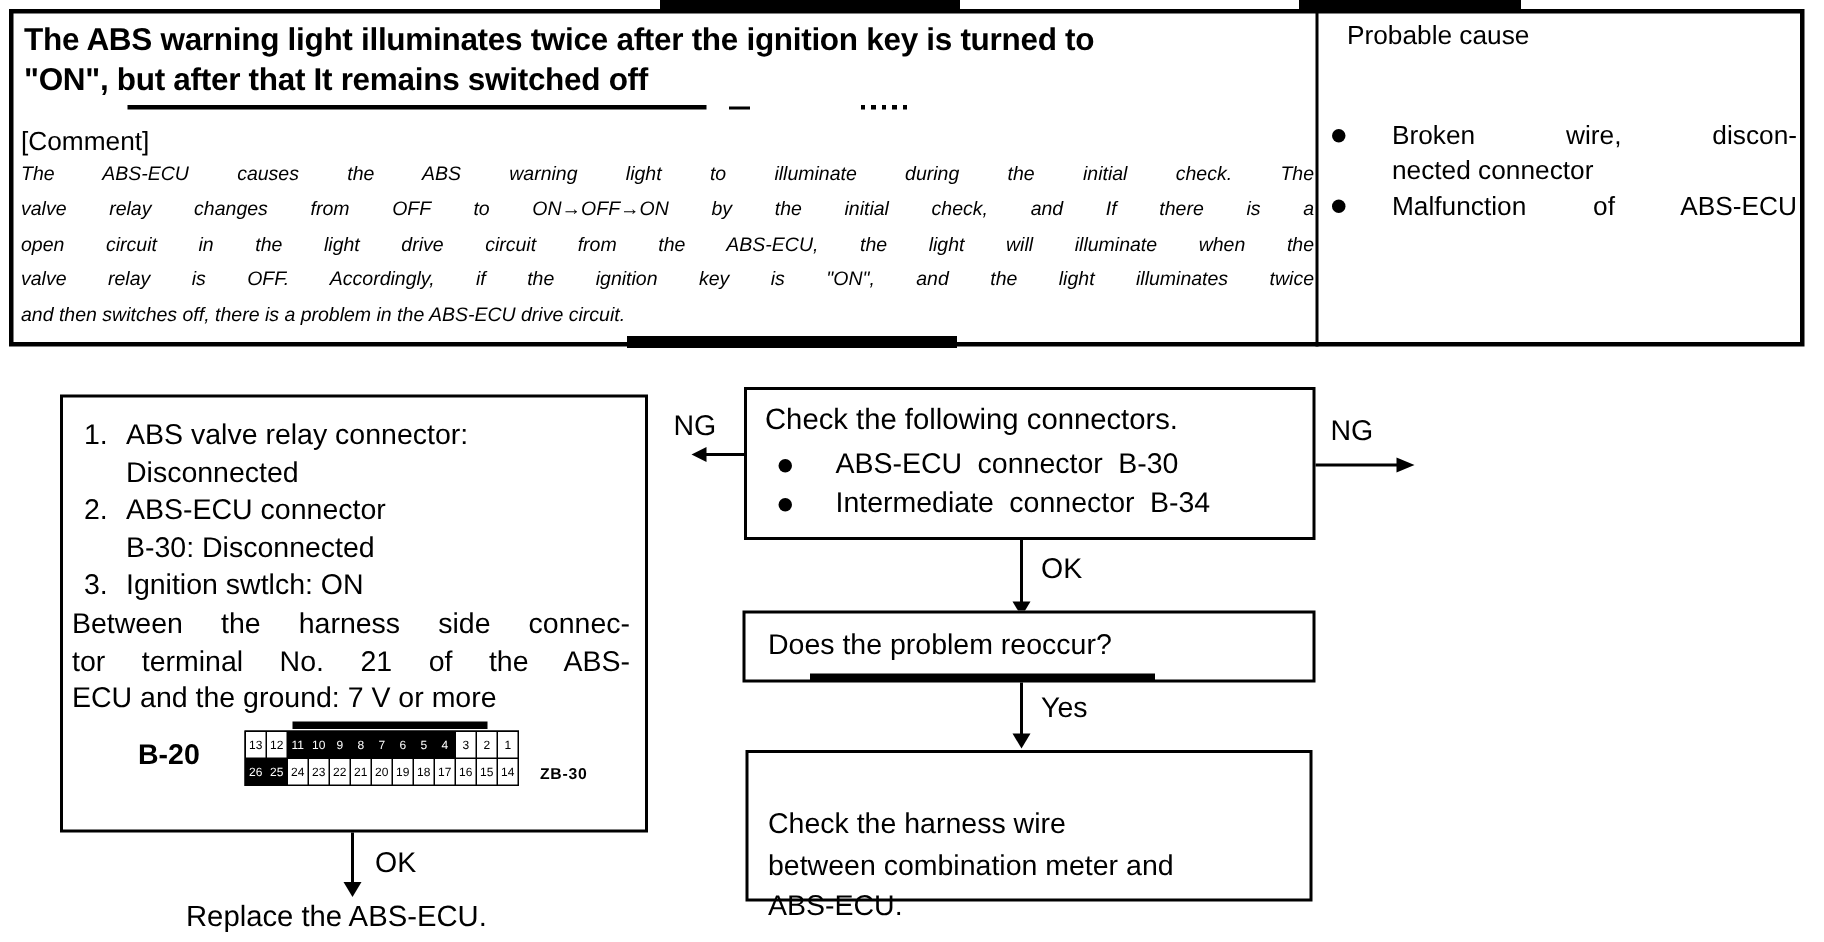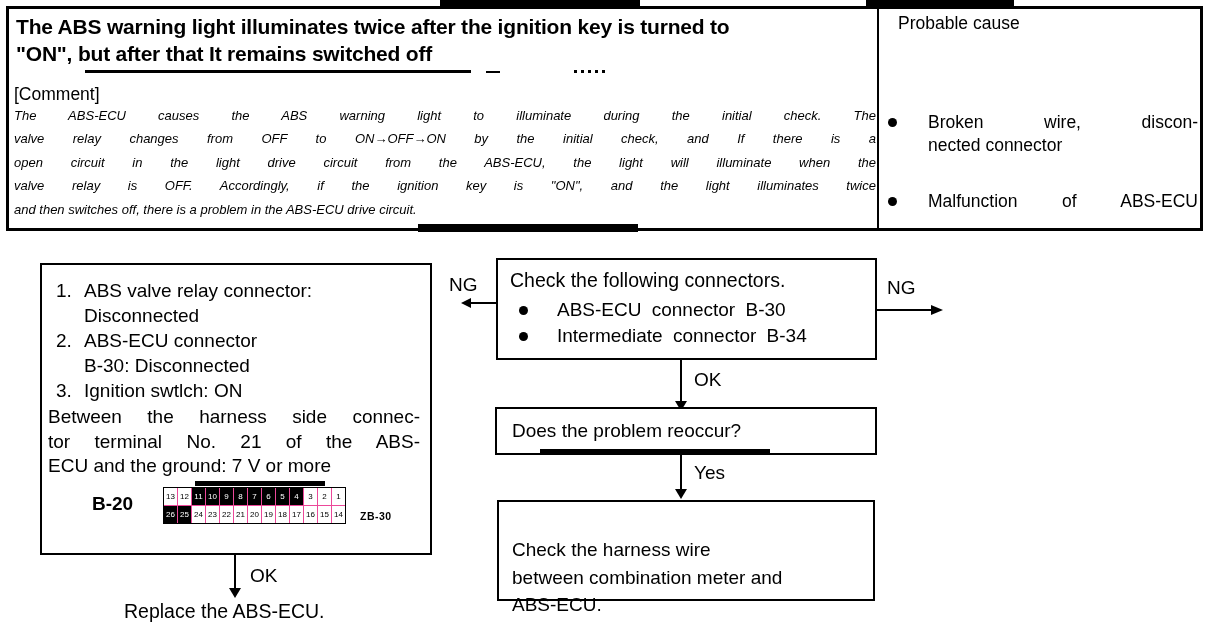--- a/index.html
+++ b/index.html
@@ -22,36 +22,36 @@
   #header-box{left:6px;top:6px;width:1191px;height:219px;border:3px solid #000;position:absolute;background:#fff;}
   #header-divider{left:877px;top:6px;width:2px;height:225px;}
   #page-title{left:16px;top:13px;width:866px;font-weight:bold;font-size:21px;line-height:27px;letter-spacing:-0.2px;}
   #title-rule{left:85px;top:70px;width:386px;height:3px;}
   #title-rule-dash{left:486px;top:71px;width:14px;height:2px;}
   #title-rule-dots{left:574px;top:70px;width:34px;height:3px;background:repeating-linear-gradient(90deg,#000 0 3px,transparent 3px 7px);}
   #comment-label{left:14px;top:84px;font-size:17.5px;}
   #comment-text{left:14px;top:104px;width:862px;font-size:13px;line-height:23.4px;font-style:italic;}
   #pc-label{left:898px;top:13px;font-size:17.5px;}
   #pc-list{left:886px;top:79px;width:312px;font-size:17.5px;line-height:23.4px;}
-  .pc-item{display:flex;margin-top:32px;}
+  .pc-item{display:flex;}
   .pc-marker{width:42px;flex:0 0 42px;position:relative;}
   .pc-marker .dot{left:2px;top:7px;position:absolute;}
   .pc-body{flex:1 1 auto;}
 
   
   .smudge{position:absolute;background:#000;}
 
   
   #precheck-box{left:40px;top:263px;width:388px;height:288px;}
   #precheck-list{left:56px;top:278px;width:362px;font-size:19px;line-height:25px;}
   .pl-item{display:flex;}
   .pl-num{width:28px;flex:0 0 28px;}
   #measure{left:48px;top:405px;width:372px;font-size:19px;line-height:24.5px;}
   #b30-label{left:92px;top:493px;font-size:19px;font-weight:600;}
-  #pin-grid{left:163px;top:487px;display:grid;grid-template-columns:repeat(13,13px);grid-auto-rows:17px;gap:1px;background:#ec4899;border:1px solid #000;position:absolute;}
+  #pin-grid{left:163px;top:487px;display:grid;grid-template-columns:repeat(13,13px);grid-auto-rows:17px;gap:1px;background:#000000;border:1px solid #000;position:absolute;}
   .pin{background:#fff;color:#000;font-size:8px;line-height:8px;display:flex;align-items:center;justify-content:center;font-family:"Liberation Sans",sans-serif;}
   .pin.dark{background:#000;color:#fff;}
   #zb30-tag{left:360px;top:510px;font-size:10.5px;font-weight:bold;letter-spacing:0.5px;}
 
   
   #connectors-box{left:496px;top:258px;width:377px;height:98px;}
   #cb-title{left:510px;top:268px;font-weight:normal;font-size:19.5px;text-align:right;}
   #cb-b1-dot{left:519px;top:306px;}
   #cb-b1{left:557px;top:297px;word-spacing:5px;}
   #cb-b2-dot{left:519px;top:332px;}

